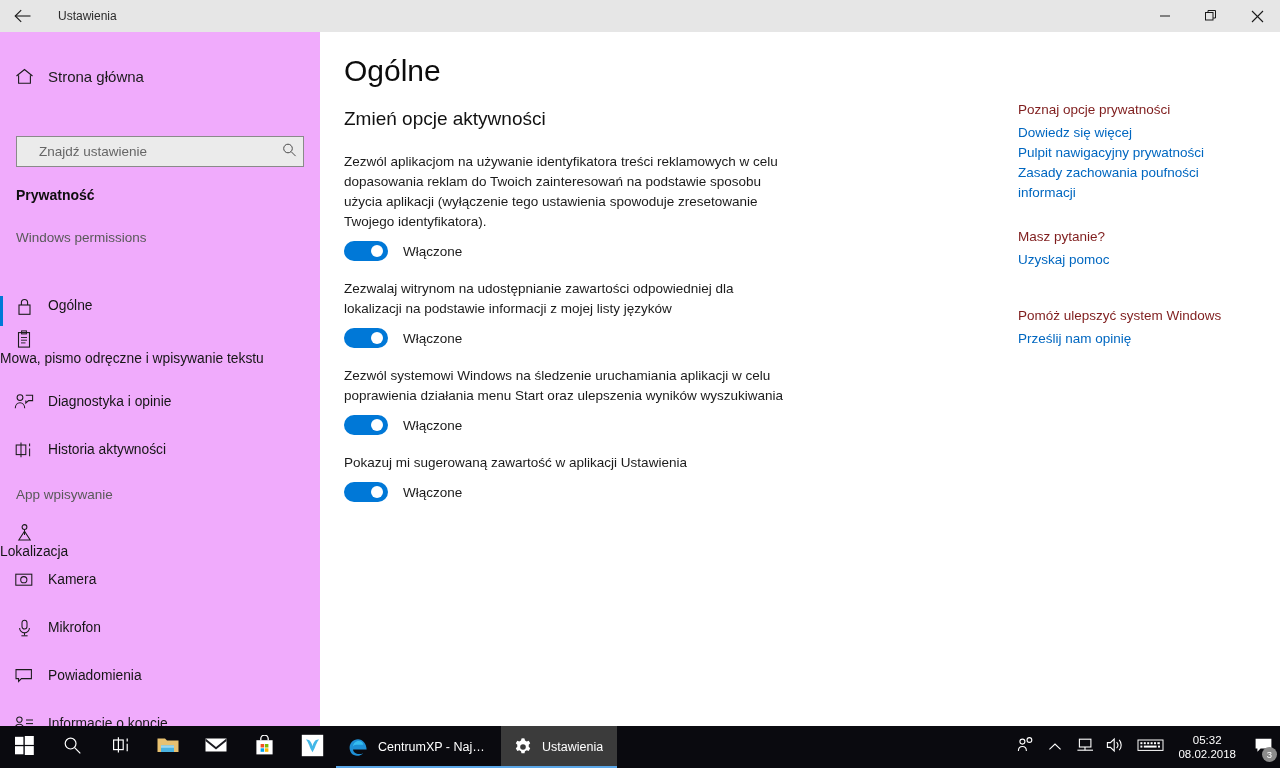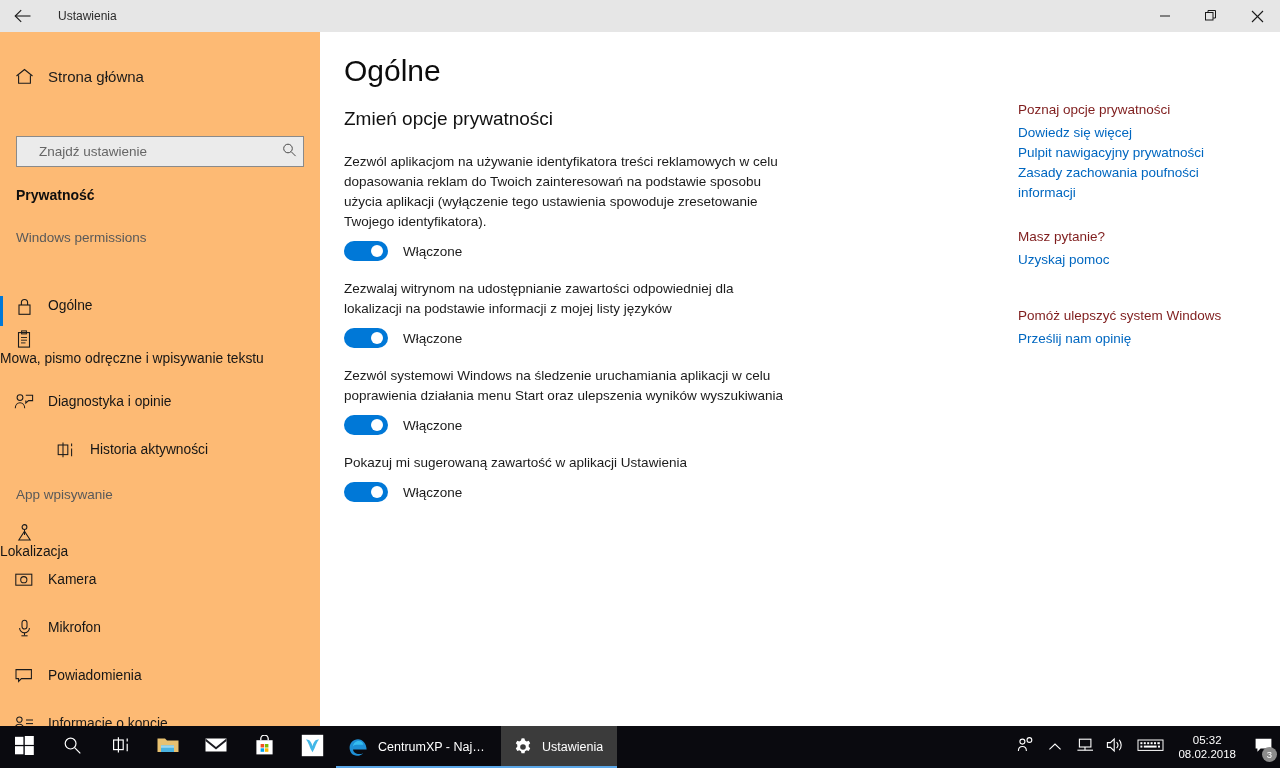--- a/index.html
+++ b/index.html
@@ -56,21 +56,21 @@
     display: flex; align-items: center; justify-content: center;
     color: #1a1a1a;
   }
   .win-btn svg { display: block; }
 
   
   .sidebar {
     position: absolute;
     left: 0; top: 32px;
     width: 320px; height: 694px;
-    background: #fdba74;
+    background: #f0abfc;
     overflow: hidden;
   }
   .home-row {
     position: absolute;
     left: 0; top: 26px;
     width: 320px; height: 36px;
     display: flex; align-items: center;
   }
   .home-row .ico {
     width: 48px; display: flex; align-items: center; justify-content: center;
@@ -399,21 +399,21 @@
         <span class="ico">
           <svg width="20" height="18" viewBox="0 0 20 18">
             <circle cx="6" cy="4.6" r="2.9" fill="none" stroke="#1b1b1b" stroke-width="1.05"></circle>
             <path d="M1.3 15.2 c0-3.3 2.1-5.4 4.7-5.4 c2.6 0 4.7 2.1 4.7 5.4" fill="none" stroke="#1b1b1b" stroke-width="1.05"></path>
             <path d="M11.8 2.2 H18.6 V7.6 H14.6 L11.8 10 V7.6" fill="none" stroke="#1b1b1b" stroke-width="1.05"></path>
           </svg>
         </span>
         <span class="lbl">Diagnostyka i opinie</span>
       </div>
 
-      <div class="nav-item" style="top:408px;height:30px;padding-left:42px;">
+      <div class="nav-item" style="top:408px;height:30px;">
         <span class="accent"></span>
         <span class="ico">
           <svg width="20" height="18" viewBox="0 0 20 18">
             <rect x="2.2" y="4" width="9.6" height="9.6" fill="none" stroke="#1b1b1b" stroke-width="1.05"></rect>
             <line x1="7" y1="1.4" x2="7" y2="16.2" stroke="#1b1b1b" stroke-width="1.05"></line>
             <line x1="15.6" y1="2.6" x2="15.6" y2="5.2" stroke="#1b1b1b" stroke-width="1.05"></line>
             <line x1="15.6" y1="7.6" x2="15.6" y2="15.2" stroke="#1b1b1b" stroke-width="1.05"></line>
           </svg>
         </span>
         <span class="lbl">Historia aktywności</span>
@@ -477,21 +477,21 @@
             <line x1="12" y1="8.6" x2="19" y2="8.6" stroke="#1b1b1b" stroke-width="1.05"></line>
           </svg>
         </span>
         <span class="lbl">Informacje o koncie</span>
       </div>
 
     </div>
 
     <div class="content">
       <div class="page-title">Ogólne</div>
-      <div class="section-title">Zmień opcje prywatności</div>
+      <div class="section-title">Zmień opcje aktywności</div>
 
       <div class="settings-list">
 
         <div class="setting-block">
           <div class="setting-desc">Zezwól aplikacjom na używanie identyfikatora treści reklamowych w celu dopasowania reklam do Twoich zainteresowań na podstawie sposobu użycia aplikacji (wyłączenie tego ustawienia spowoduje zresetowanie Twojego identyfikatora).</div>
           <div class="toggle-row">
             <span class="toggle">
                 <span class="knob"></span>
               </span>
             <span class="toggle-label">Włączone</span>

